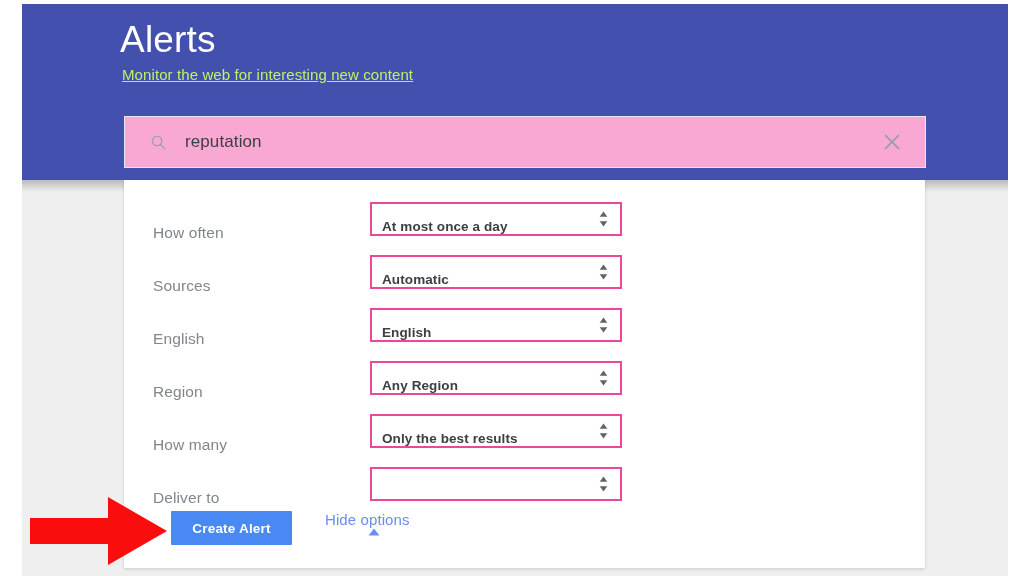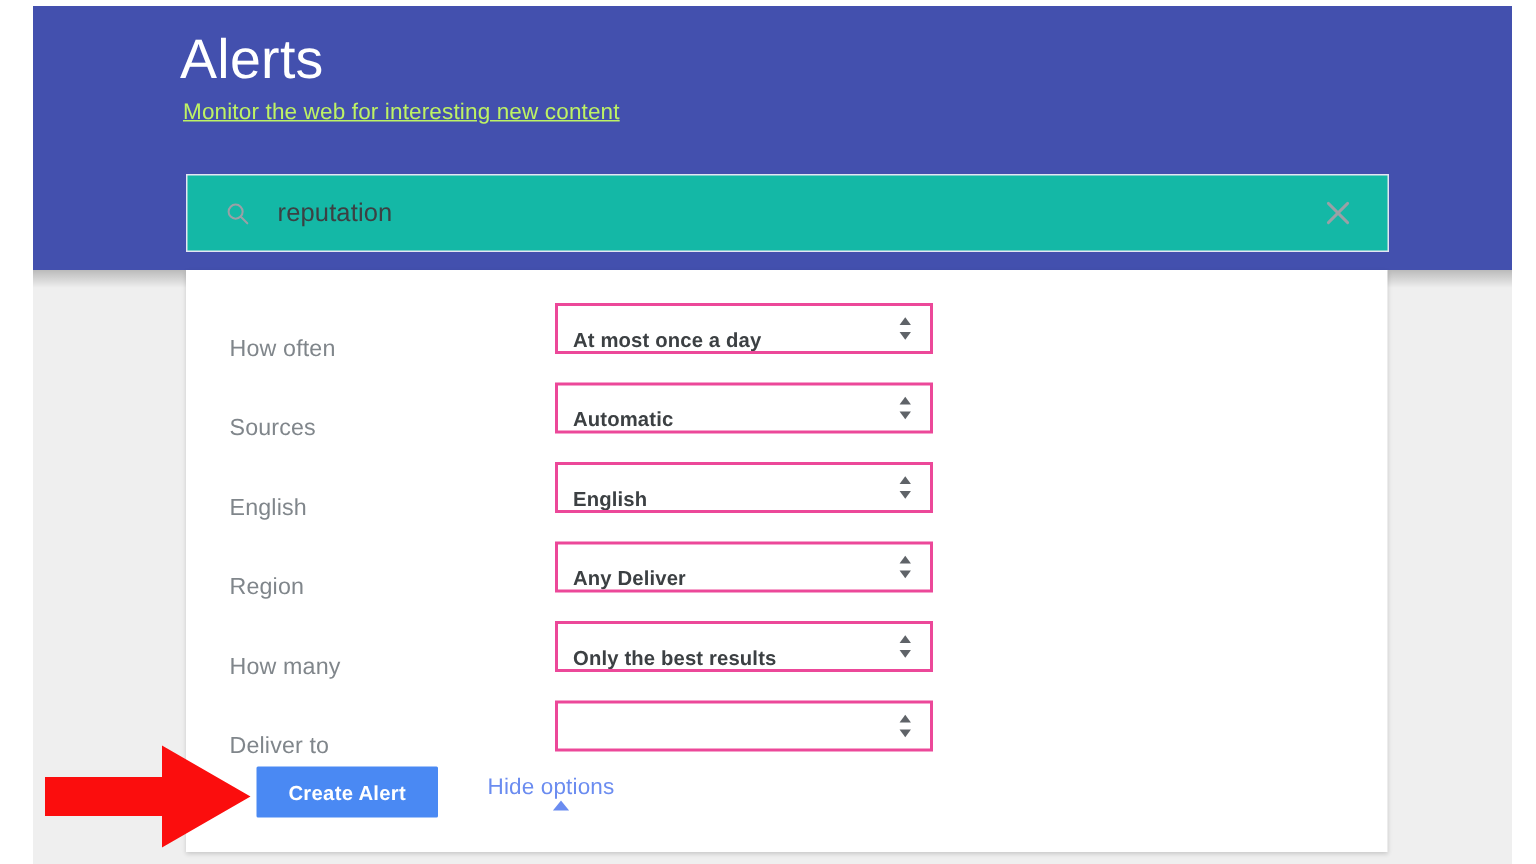--- a/index.html
+++ b/index.html
@@ -52,21 +52,21 @@
     text-decoration: underline;
   }
 
   
   .searchbox {
     position: absolute;
     left: 102px;
     top: 112px;
     width: 802px;
     height: 52px;
-    background: #14b8a6;
+    background: #f9a8d4;
     border: 1px solid #e4e6f2;
     box-sizing: border-box;
     display: flex;
     align-items: center;
   }
 
   .search-icon {
     margin-left: 25px;
     width: 17px;
     height: 17px;
@@ -183,21 +183,21 @@
     width: 11px;
     height: 19px;
   }
 
   
   .actions {
     position: absolute;
     left: 47px;
     top: 331px;
     display: flex;
-    align-items: center;
+    align-items: flex-start;
   }
 
   .create-btn {
     width: 121px;
     height: 34px;
     background: #4a89f3;
     border: none;
     color: #ffffff;
     font-family: "Liberation Sans", sans-serif;
     font-size: 13.5px;
@@ -296,21 +296,21 @@
           <svg class="spinner" viewBox="0 0 11 19">
             <polygon points="5.5,2 9.3,7.2 1.7,7.2" fill="#5f6368"></polygon>
             <polygon points="5.5,17 9.3,11.8 1.7,11.8" fill="#5f6368"></polygon>
           </svg>
         </div>
       </div>
 
       <div class="opt-row">
         <div class="opt-label">Region</div>
         <div class="opt-select-wrap">
-          <span class="opt-value">Any Deliver</span>
+          <span class="opt-value">Any Region</span>
           <svg class="spinner" viewBox="0 0 11 19">
             <polygon points="5.5,2 9.3,7.2 1.7,7.2" fill="#5f6368"></polygon>
             <polygon points="5.5,17 9.3,11.8 1.7,11.8" fill="#5f6368"></polygon>
           </svg>
         </div>
       </div>
 
       <div class="opt-row">
         <div class="opt-label">How many</div>
         <div class="opt-select-wrap">

